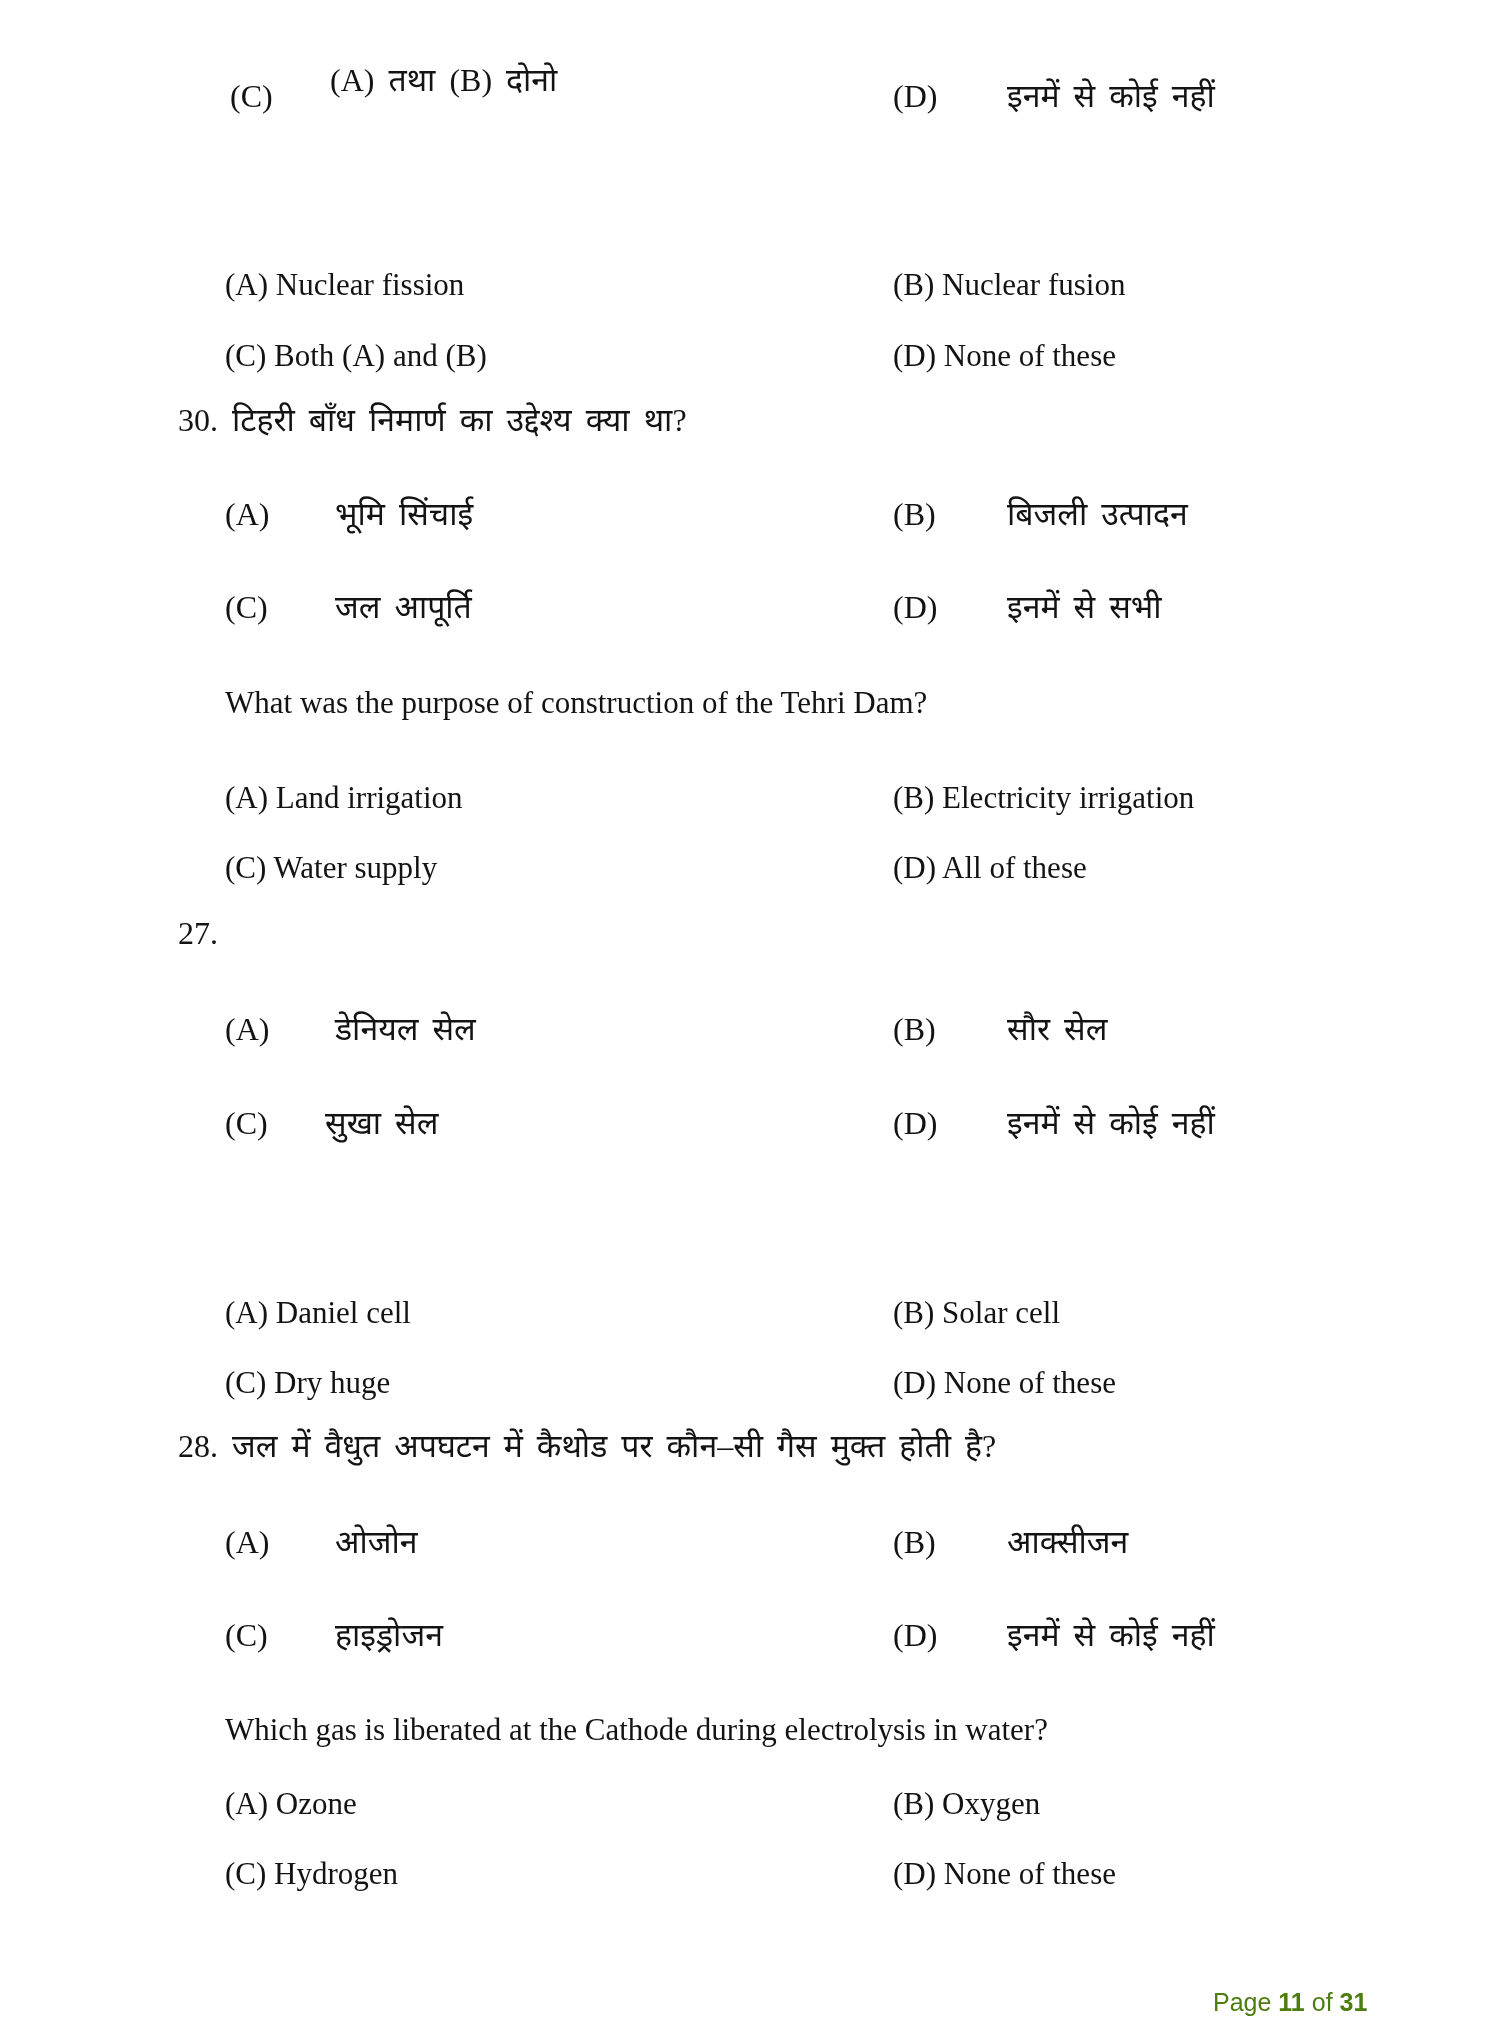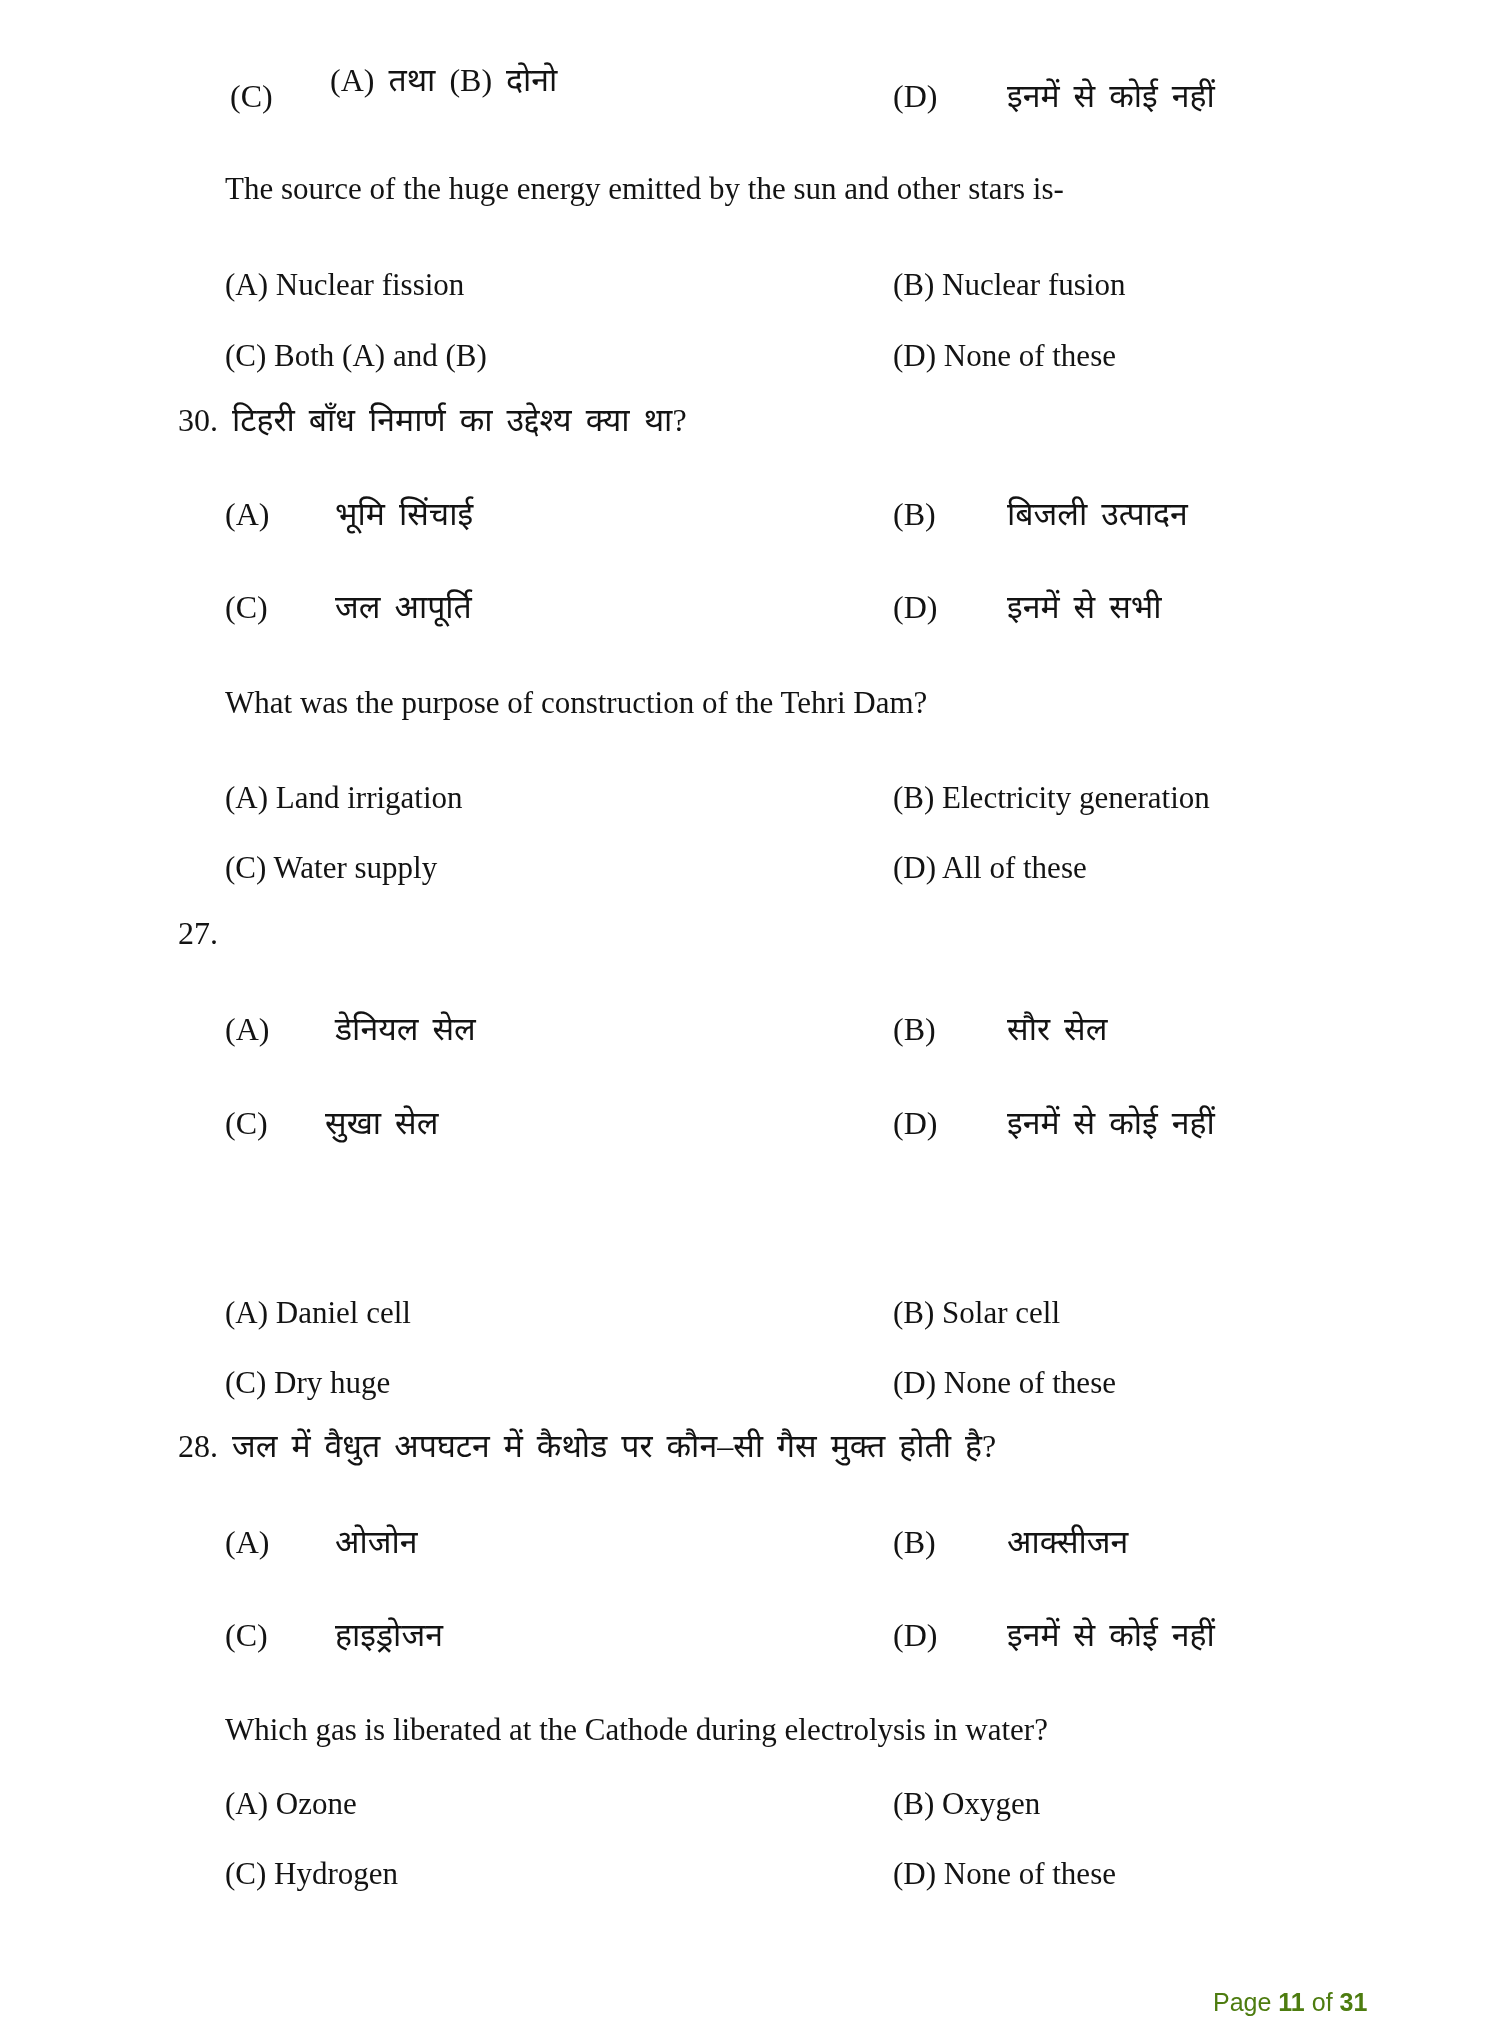--- a/index.html
+++ b/index.html
@@ -43,41 +43,40 @@
 </head>
 <body>
 
 <div class="page">
 
   <span class="t hi" style="left:230px; top:76px">(C)</span>
   <span class="t hi" style="left:330px; top:60px">(A) तथा (B) दोनो</span>
   <span class="t hi" style="left:893px; top:76px">(D)</span>
   <span class="t hi" style="left:1007px; top:76px">इनमें से कोई नहीं</span>
 
-  <span class="t en" style="left:225px; top:170px">The source of the huge energy emitted by the sun and other stars is-</span>
   <span class="t en" style="left:225px; top:266px">(A) Nuclear fission</span>
   <span class="t en" style="left:893px; top:266px">(B) Nuclear fusion</span>
   <span class="t en" style="left:225px; top:337px">(C) Both (A) and (B)</span>
   <span class="t en" style="left:893px; top:337px">(D) None of these</span>
 
   <span class="t hi qline qnum" style="left:178px; top:400px">30.</span>
   <span class="t hi" style="left:232px; top:400px">टिहरी बाँध निमार्ण का उद्देश्य क्या था?</span>
 
   <span class="t hi" style="left:225px; top:494px">(A)</span>
   <span class="t hi" style="left:335px; top:494px">भूमि सिंचाई</span>
   <span class="t hi" style="left:893px; top:494px">(B)</span>
   <span class="t hi" style="left:1007px; top:494px">बिजली उत्पादन</span>
   <span class="t hi" style="left:225px; top:587px">(C)</span>
   <span class="t hi" style="left:335px; top:587px">जल आपूर्ति</span>
   <span class="t hi" style="left:893px; top:587px">(D)</span>
   <span class="t hi" style="left:1007px; top:587px">इनमें से सभी</span>
 
   <span class="t en" style="left:225px; top:684px">What was the purpose of construction of the Tehri Dam?</span>
   <span class="t en" style="left:225px; top:779px">(A) Land irrigation</span>
-  <span class="t en" style="left:893px; top:779px">(B) Electricity generation</span>
+  <span class="t en" style="left:893px; top:779px">(B) Electricity irrigation</span>
   <span class="t en" style="left:225px; top:849px">(C) Water supply</span>
   <span class="t en" style="left:893px; top:849px">(D) All of these</span>
 
   <span class="t hi qline qnum" style="left:178px; top:913px">27.</span>
 
   <span class="t hi" style="left:225px; top:1009px">(A)</span>
   <span class="t hi" style="left:335px; top:1009px">डेनियल सेल</span>
   <span class="t hi" style="left:893px; top:1009px">(B)</span>
   <span class="t hi" style="left:1007px; top:1009px">सौर सेल</span>
   <span class="t hi" style="left:225px; top:1103px">(C)</span>

